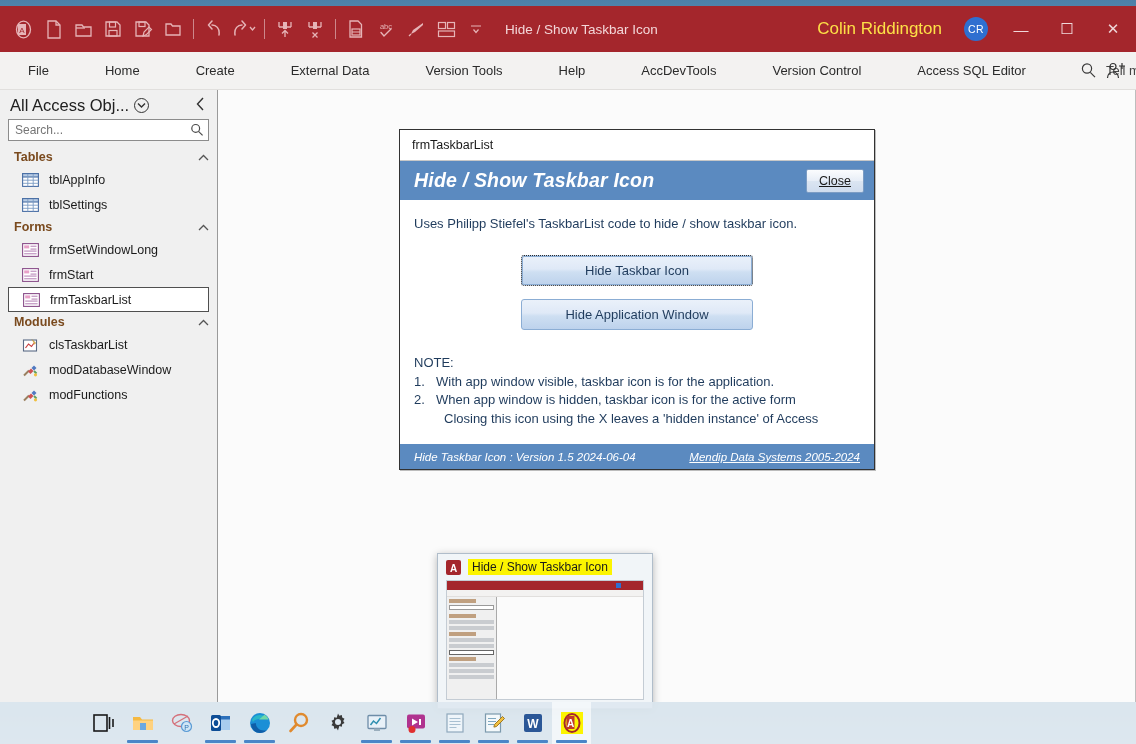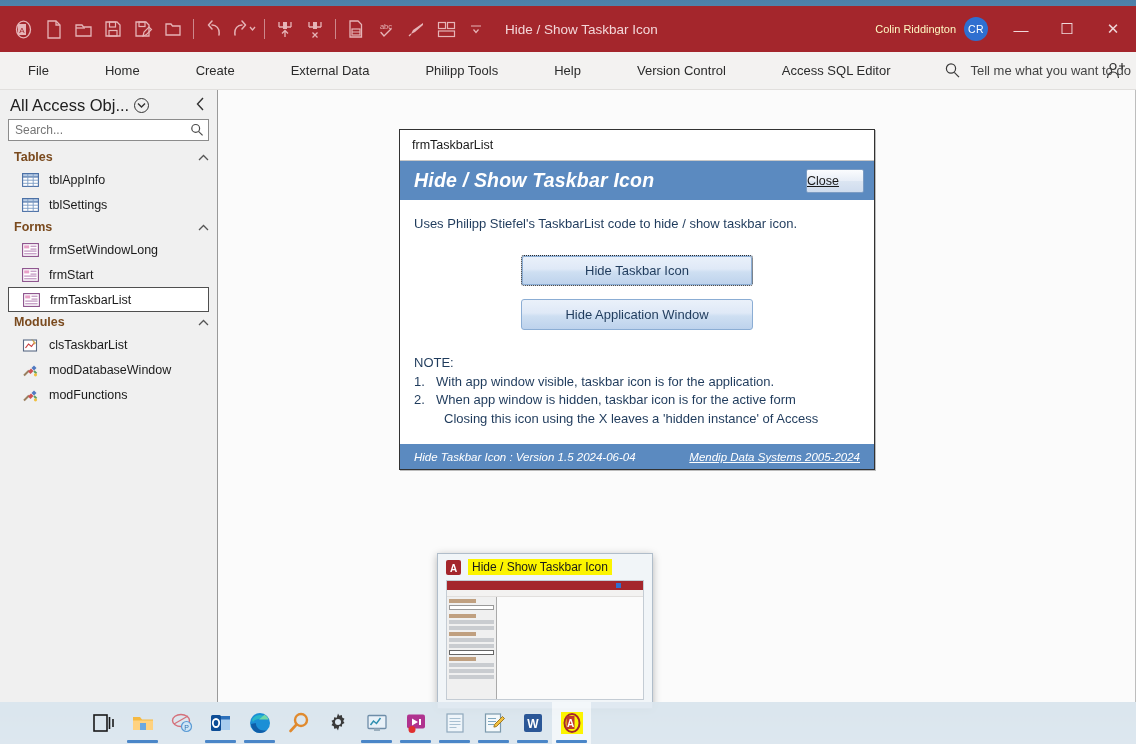--- a/index.html
+++ b/index.html
@@ -59,21 +59,21 @@
   }
   .qat-btn svg { display: block; }
   .qat-sep { width: 1px; height: 20px; background: rgba(255,255,255,.45); margin: 0 5px; }
   #title-text {
     margin-left: 14px; color: #f3d6d8; font-size: 13.5px; white-space: nowrap;
   }
   #titlebar-right {
     position: absolute; right: 0; top: 0; height: 46px;
     display: flex; align-items: center;
   }
-  #user-name { color: #fef9c3; font-size: 11px; margin-right: 8px; white-space: nowrap; }
+  #user-name { color: #fde047; font-size: 17px; margin-right: 22px; white-space: nowrap; }
   #user-avatar {
     width: 24px; height: 24px; border-radius: 50%;
     background: #2f6fd0; color: #fff; font-size: 10.5px;
     display: flex; align-items: center; justify-content: center;
     margin-right: 10px; letter-spacing: .3px;
   }
   .win-btn {
     width: 46px; height: 46px; display: flex; align-items: center; justify-content: center;
     color: #f0d8da; font-size: 15px;
   }
@@ -161,21 +161,21 @@
   }
   #frm-header-title {
     color: #fff; font-size: 19.5px; font-weight: bold; font-style: italic;
     letter-spacing: .2px; white-space: nowrap;
   }
   #btn-close {
     margin-left: auto; width: 58px; height: 24px;
     background: linear-gradient(180deg,#fbfcfe 0%, #e8eef7 48%, #dbe5f2 52%, #cfdcee 100%);
     border: 1px solid #7b9cc4; border-radius: 2px;
     font-size: 12.5px; color: #1a1a1a;
-    display: flex; align-items: center; justify-content: flex-start;
+    display: flex; align-items: center; justify-content: center;
   }
   #btn-close span { text-decoration: underline; text-decoration-skip-ink: none; }
   #btn-close u { text-decoration: underline; }
   #frm-main { flex: 1; background: #fff; padding: 14px 0 0 0; position: relative; }
   .frm-desc {
     font-size: 13px; color: #1f3b5c; padding: 0 14px; line-height: 19px;
   }
   #frm-buttons {
     display: flex; flex-direction: column; align-items: center; gap: 13px;
     margin-top: 22px;
@@ -410,22 +410,23 @@
       <div class="win-btn">☐</div>
       <div class="win-btn" id="win-close">✕</div>
     </div>
   </div>
 
   <div id="ribbon-tabs">
     <div class="rtab">File</div>
     <div class="rtab">Home</div>
     <div class="rtab">Create</div>
     <div class="rtab">External Data</div>
-    <div class="rtab">Philipp Tools</div>
+    <div class="rtab">Version Tools</div>
     <div class="rtab">Help</div>
+    <div class="rtab">AccDevTools</div>
     <div class="rtab">Version Control</div>
     <div class="rtab">Access SQL Editor</div>
 
     <div id="tellme">
       <svg width="17" height="17" viewBox="0 0 17 17">
           <circle cx="7" cy="6.5" r="4.6" fill="none" stroke="#3a3a3a" stroke-width="1.2"></circle>
           <path d="M10.3 10.3L15 15.2" stroke="#3a3a3a" stroke-width="1.2" fill="none"></path>
         </svg>
       <span id="tellme-txt">Tell me what you want to do</span>
     </div>

